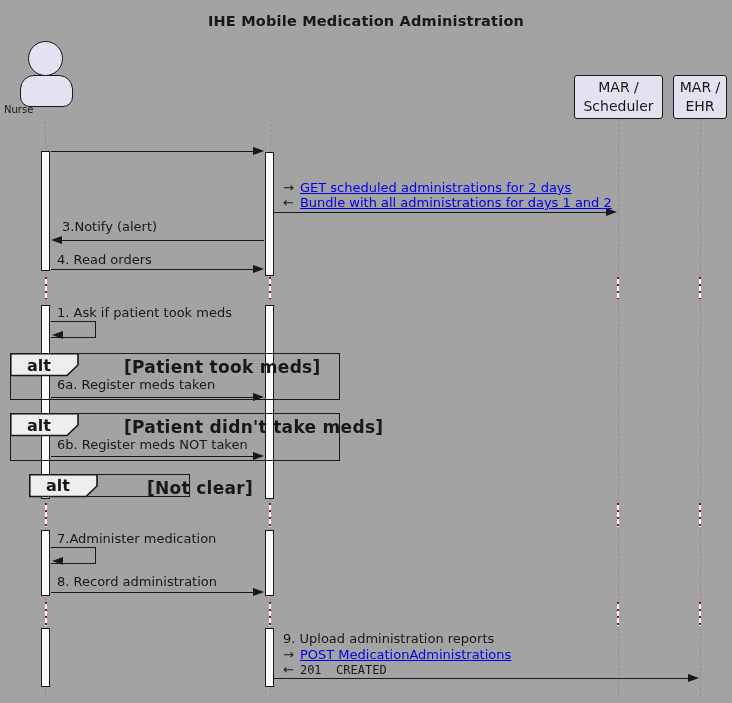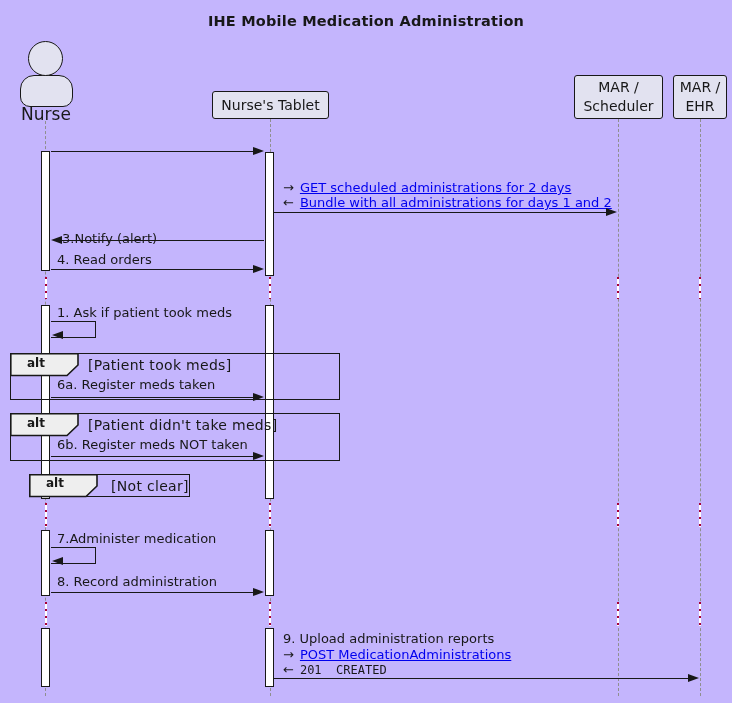--- a/index.html
+++ b/index.html
@@ -1,40 +1,40 @@
 <!DOCTYPE html>
 <html><head>
 <meta charset="utf-8">
 <style>
   html,body { margin:0; padding:0; background:#fff; }
-  .canvas { position:relative; width:732px; height:703px; background:#c4b5fd; overflow:hidden;
+  .canvas { position:relative; width:732px; height:703px; background:#a3a3a3; overflow:hidden;
             font-family:"DejaVu Sans", sans-serif; color:#181818; }
   .title { position:absolute; top:13px; left:0; width:732px; text-align:center;
            font-size:14.5px; font-weight:bold; letter-spacing:.2px; }
   
   .pbox { position:absolute; background:#E2E2F0; border:1.5px solid #181818; border-radius:3px;
           display:flex; flex-direction:column; align-items:center; justify-content:center;
           font-size:14px; line-height:19px; text-align:center; }
   
   .actor-body { position:absolute; left:20px; top:75px; width:51px; height:30px;
                 background:#E2E2F0; border:1.5px solid #181818; border-radius:14px 14px 10px 10px; }
   .actor-head { position:absolute; left:28px; top:41px; width:33px; height:33px;
                 background:#E2E2F0; border:1.5px solid #181818; border-radius:50%; }
-  .actor-label { position:absolute; left:4px; top:104px; width:84px; text-align:center; font-size:17px; }
+  .actor-label { position:absolute; left:4px; top:104px; width:84px; text-align:left; font-size:10px; }
   
   .lifeline { position:absolute; width:0; border-left:1px dashed #8F8F8F; }
   .delay { position:absolute; width:2px; background-color:#fff;
            background-image:repeating-linear-gradient(#A80036 0 2px, transparent 2px 7px); }
   
   .bar { position:absolute; width:7px; background:#fff; border:1.5px solid #181818; }
   
   .frame { position:absolute; border:1.6px solid #181818; }
   .frame-svg { position:absolute; }
-  .frame-op { position:absolute; font-size:12px; font-weight:bold; }
-  .frame-cond { position:absolute; font-size:14px; font-weight:normal; letter-spacing:.3px; }
+  .frame-op { position:absolute; font-size:16px; font-weight:bold; }
+  .frame-cond { position:absolute; font-size:17px; font-weight:bold; letter-spacing:.3px;margin-left:36px; }
   
   .mlabel { position:absolute; font-size:13px; white-space:nowrap; }
   .aline { position:absolute; height:0; border-top:1.3px solid #181818; }
   .ah-r { position:absolute; width:0; height:0; border-left:11px solid #181818;
           border-top:4.5px solid transparent; border-bottom:4.5px solid transparent; }
   .ah-l { position:absolute; width:0; height:0; border-right:11px solid #181818;
           border-top:4.5px solid transparent; border-bottom:4.5px solid transparent; }
   .selfbox { position:absolute; border:1.3px solid #181818; border-left:none; }
   .sub { display:flex; align-items:baseline; gap:6px; }
   .lnk { color:#0000EE; text-decoration:underline; cursor:pointer; }
@@ -74,23 +74,20 @@
   <div class="bar" style="left:264.5px;top:305px;height:192px"></div>
   <div class="bar" style="left:264.5px;top:530px;height:64px"></div>
   <div class="bar" style="left:264.5px;top:628px;height:57px"></div>
 
   <div>
     <div class="actor-body"></div>
     <div class="actor-head"></div>
   </div>
   <div class="actor-label">Nurse</div>
 
-  <div class="pbox" style="left:212px;top:91px;width:115px;height:26px">
-    <span>Nurse's Tablet</span>
-  </div>
   <div class="pbox" style="left:574px;top:75px;width:87px;height:42px">
     <span>MAR /</span>
     <span>Scheduler</span>
   </div>
   <div class="pbox" style="left:673px;top:75px;width:52px;height:42px">
     <span>MAR /</span>
     <span>EHR</span>
   </div>
 
   <div class="frame" style="left:10px;top:353px;width:328px;height:45px"></div>
@@ -121,21 +118,21 @@
     <span class="glyph">→</span>
     <span class="lnk">GET scheduled administrations for 2 days</span>
   </div>
   <div class="mlabel sub" style="left:283px;top:195px">
     <span class="glyph">←</span>
     <span class="lnk">Bundle with all administrations for days 1 and 2</span>
   </div>
   <div class="aline" style="left:274px;top:211.5px;width:335px"></div>
   <div class="ah-r" style="left:606px;top:208px"></div>
 
-  <div class="mlabel" style="left:62px;top:231px">3.Notify (alert)</div>
+  <div class="mlabel" style="left:62px;top:219px">3.Notify (alert)</div>
   <div class="aline" style="left:58px;top:239.5px;width:206px"></div>
   <div class="ah-l" style="left:51px;top:236px"></div>
 
   <div class="mlabel" style="left:57px;top:252px">4. Read orders</div>
   <div class="aline" style="left:51px;top:268.5px;width:206px"></div>
   <div class="ah-r" style="left:253px;top:265px"></div>
 
   <div class="mlabel" style="left:57px;top:305px">1. Ask if patient took meds</div>
   <div class="selfbox" style="left:51px;top:321px;width:44px;height:15px"></div>
   <div class="ah-l" style="left:52px;top:331px"></div>

